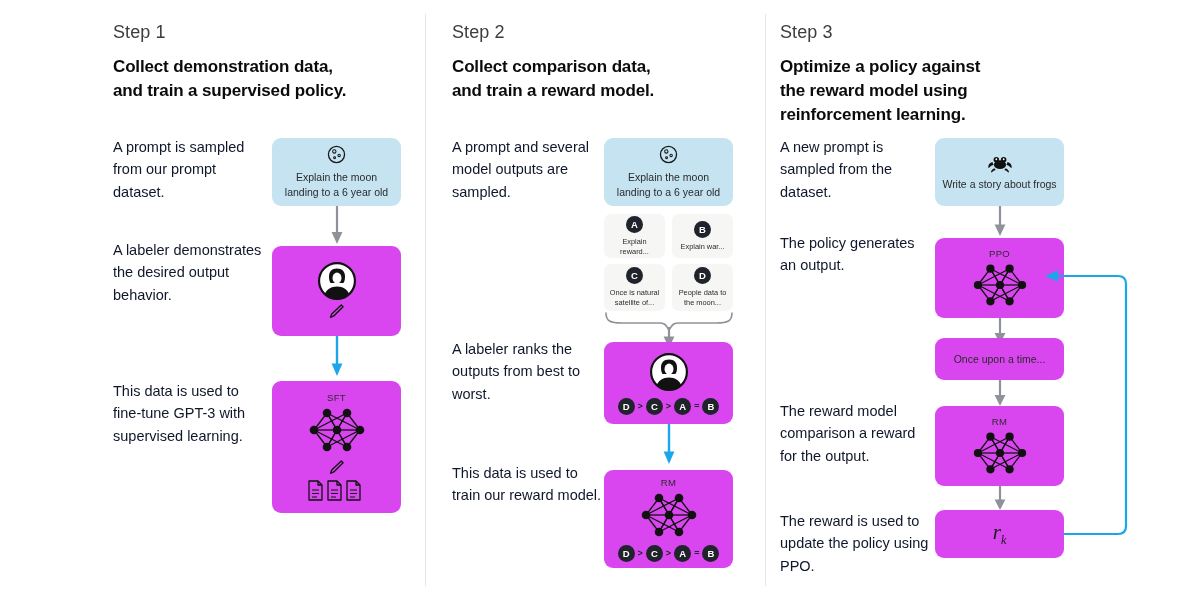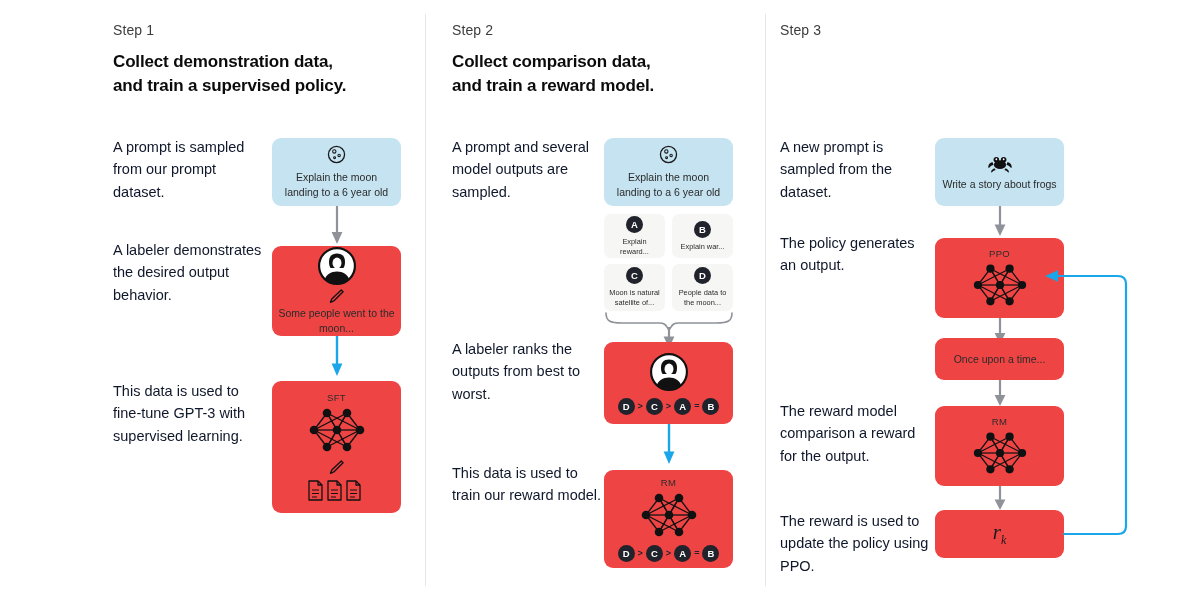--- a/index.html
+++ b/index.html
@@ -18,42 +18,42 @@
   #col3 { left: 780px; width: 340px; }
 
   .divider {
     position: absolute; top: 14px; width: 1px; height: 572px;
     background: #e6e6e6;
   }
   #div1 { left: 425px; }
   #div2 { left: 765px; }
 
   .step-label {
-    font-size: 14px; color: #3d3d3d; letter-spacing: .1px;
+    font-size: 18px; color: #3d3d3d; letter-spacing: .1px;
     margin-top: 22px;
   }
   .step-title {
     font-size: 17px; font-weight: bold; line-height: 1.42;
     margin-top: 12px; color: #0b0b0b; letter-spacing: -.15px;
   }
 
   .body-text {
     position: absolute; font-size: 14.5px; line-height: 1.55;
     color: #0f172a; width: 150px;
   }
 
   
   .box {
     position: absolute; border-radius: 9px;
     display: flex; flex-direction: column;
     align-items: center; justify-content: center;
     text-align: center;
   }
   .box-blue { background: #c5e3f0; }
-  .box-gray { background: #ef4444; }
+  .box-gray { background: #d946ef; }
   .box-label { font-size: 10.5px; color: #2b2b2b; line-height: 1.42; padding: 0 6px; }
   .net-title { font-size: 9.5px; color: #2b2b2b; margin-bottom: 3px; letter-spacing: .3px; }
 
   
   .arrow { position: absolute; }
 
   
   .opt {
     position: absolute; background: #f6f6f4; border-radius: 7px;
     display: flex; flex-direction: column; align-items: center;
@@ -116,21 +116,20 @@
     <div class="box box-gray" style="left:159px;top:246px;width:129px;height:90px">
       <svg width="40" height="40" viewBox="0 0 48 48">
         <circle cx="24" cy="24" r="21.5" fill="#fff" stroke="#111" stroke-width="2.6"></circle>
         <path d="M24 9c-6.6 0-9.6 4-9.6 9.6 0 4 .7 6.3 2 7.8h15.2c1.3-1.5 2-3.8 2-7.8C33.6 13 30.6 9 24 9z" fill="#111"></path>
         <ellipse cx="24" cy="20.5" rx="5.4" ry="6.6" fill="#fff"></ellipse>
         <path d="M24 30.5c-7.2 0-13.2 4.2-15.2 10.1A21.4 21.4 0 0 0 24 45.5c5.9 0 11.2-2.4 15.2-4.9-2-5.9-8-10.1-15.2-10.1z" fill="#111"></path>
       </svg>
       <svg width="19" height="16" viewBox="0 0 24 20" style="margin:2px 0 2px 0">
         <path d="M18 2.3 20.3 4.6 8.6 16.3 4.4 17.9 6 13.7z" fill="none" stroke="#111" stroke-width="1.7" stroke-linejoin="round"></path>
       </svg>
-      <div class="box-label">Some people went to the moon...</div>
     </div>
 
     <svg class="arrow" style="left:216px;top:336px" width="16" height="42">
       <line x1="8" y1="0" x2="8" y2="29" stroke="#1aa6e8" stroke-width="2.4"></line>
       <polygon points="8,40 2.6,27.5 13.4,27.5" fill="#1aa6e8"></polygon>
     </svg>
 
     <div class="box box-gray" style="left:159px;top:381px;width:129px;height:132px">
       <div class="net-title">SFT</div>
       <svg width="60" height="48" viewBox="0 0 60 48">
@@ -205,21 +204,21 @@
     <div class="opt" style="left:152px;top:214px;width:61px;height:44px">
       <div class="opt-badge">A</div>
       <div class="opt-text">Explain reward...</div>
     </div>
     <div class="opt" style="left:220px;top:214px;width:61px;height:44px">
       <div class="opt-badge">B</div>
       <div class="opt-text">Explain war...</div>
     </div>
     <div class="opt" style="left:152px;top:264px;width:61px;height:47px">
       <div class="opt-badge">C</div>
-      <div class="opt-text">Moon is natural satellite of...</div>
+      <div class="opt-text">Once is natural satellite of...</div>
     </div>
     <div class="opt" style="left:220px;top:264px;width:61px;height:47px">
       <div class="opt-badge">D</div>
       <div class="opt-text">People data to the moon...</div>
     </div>
 
     <svg class="arrow" style="left:150px;top:311px" width="135" height="38">
       <path d="M4 2 C4 10 8 12 20 12 L57 12 C64 12 64 15 67 19 C70 15 70 12 77 12 L114 12 C126 12 130 10 130 2" fill="none" stroke="#8f9298" stroke-width="1.6" stroke-linecap="round"></path>
       <line x1="67" y1="16" x2="67" y2="27" stroke="#8f9298" stroke-width="2.2"></line>
       <polygon points="67,37 61.6,25.5 72.4,25.5" fill="#8f9298"></polygon>
@@ -286,20 +285,25 @@
         <span class="rank-op">&gt;</span>
         <span class="rank-badge">A</span>
         <span class="rank-op">=</span>
         <span class="rank-badge">B</span>
       </div>
     </div>
   </div>
 
   <div class="col" id="col3">
     <div class="step-label">Step 3</div>
+    <div class="step-title">
+      <div>Optimize a policy against</div>
+      <div>the reward model using</div>
+      <div>reinforcement learning.</div>
+    </div>
 
     <div class="body-text" style="top:136px;left:0">A new prompt is sampled from the dataset.</div>
     <div class="body-text" style="top:232px;left:0">The policy generates an output.</div>
     <div class="body-text" style="top:400px;left:0">The reward model comparison a reward for the output.</div>
     <div class="body-text" style="top:510px;left:0">The reward is used to update the policy using PPO.</div>
 
     <div class="box box-blue" style="left:155px;top:138px;width:129px;height:68px">
       <svg width="26" height="20" viewBox="0 0 32 24" style="margin-bottom:4px">
         <g fill="#111">
           <ellipse cx="16" cy="14" rx="7.5" ry="5.5"></ellipse>

